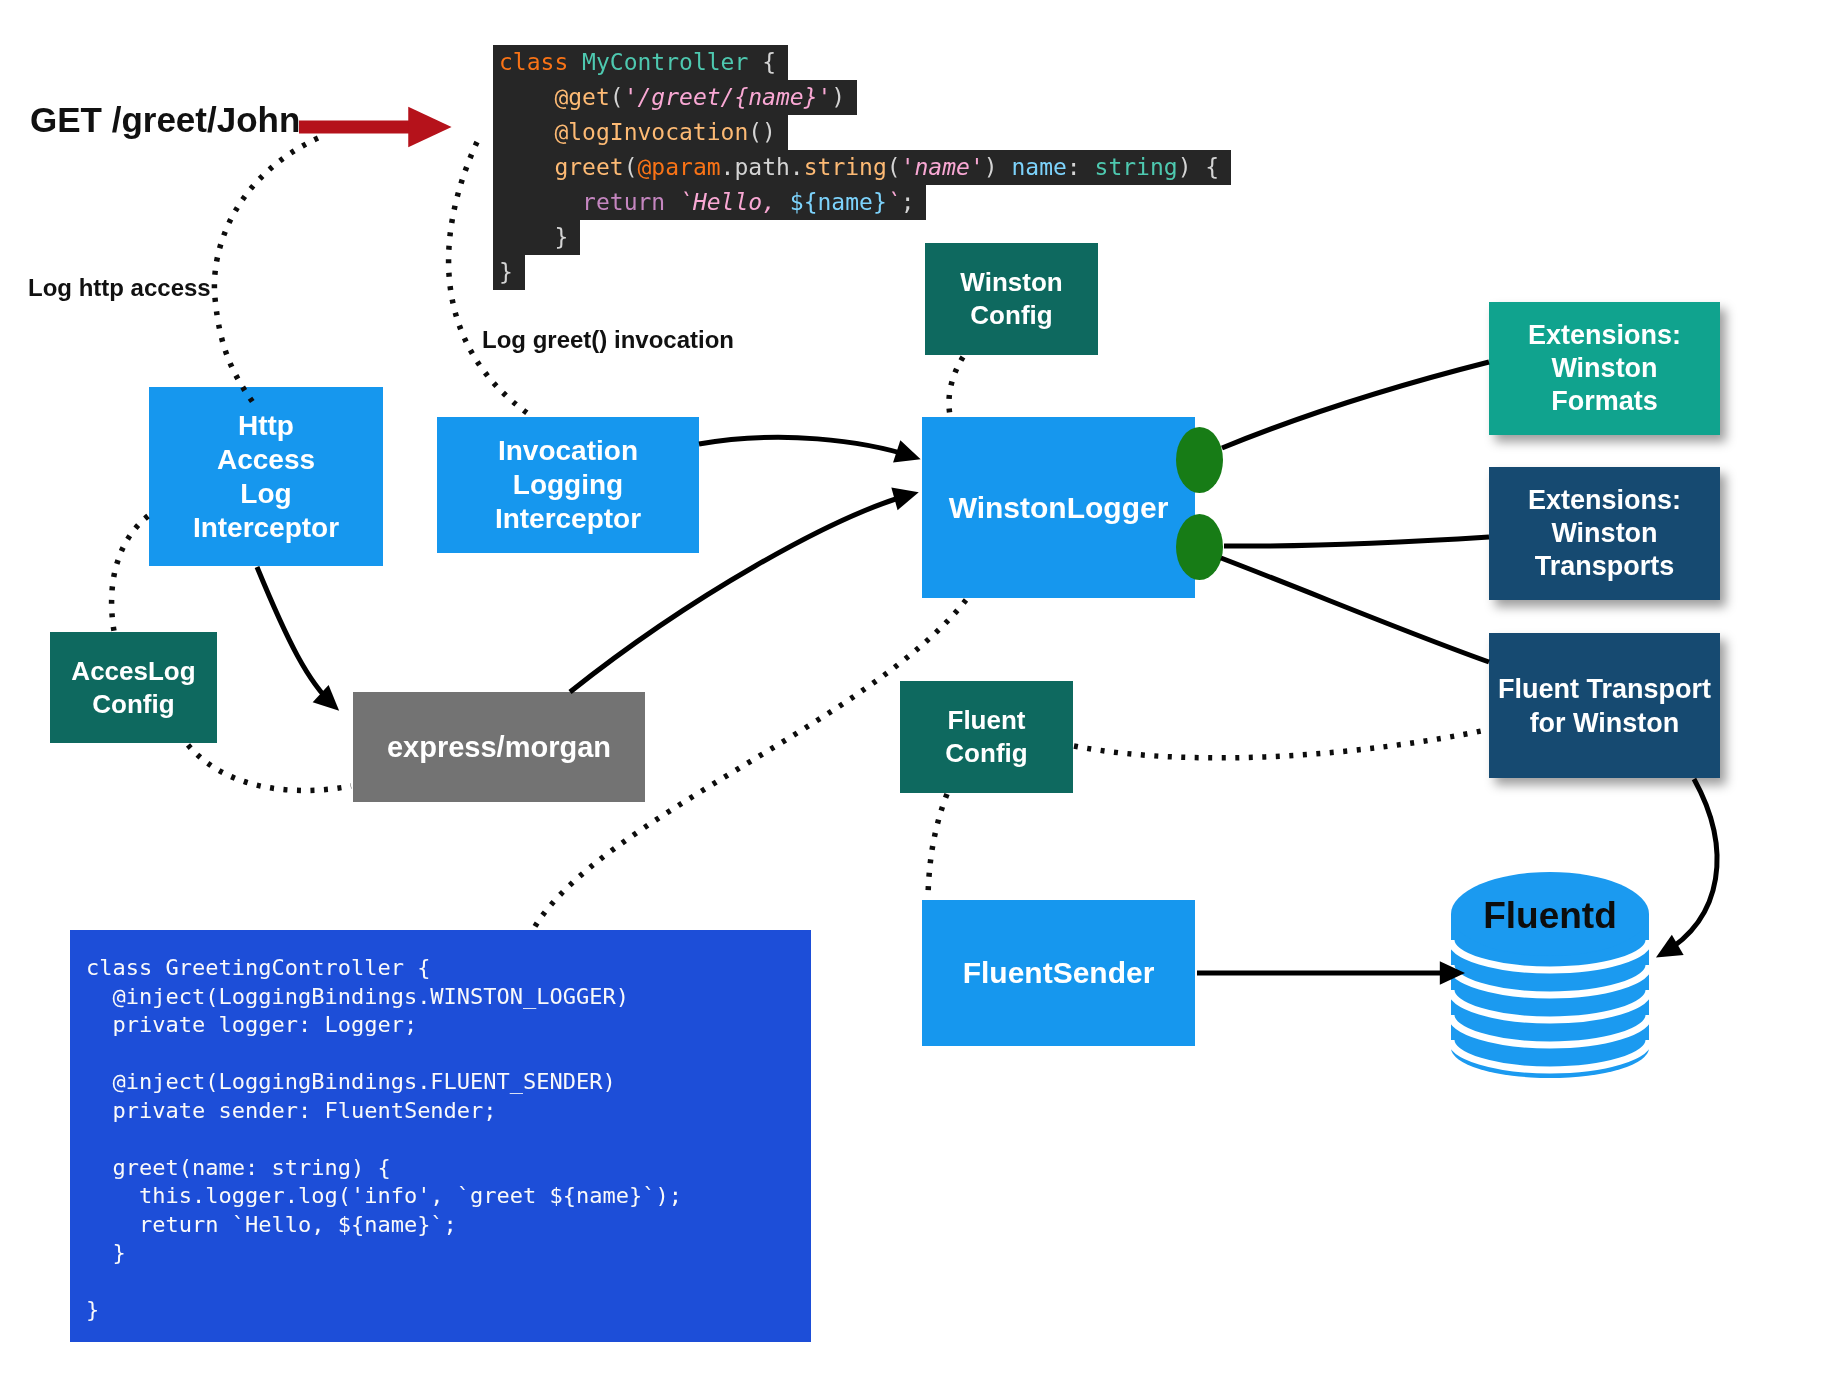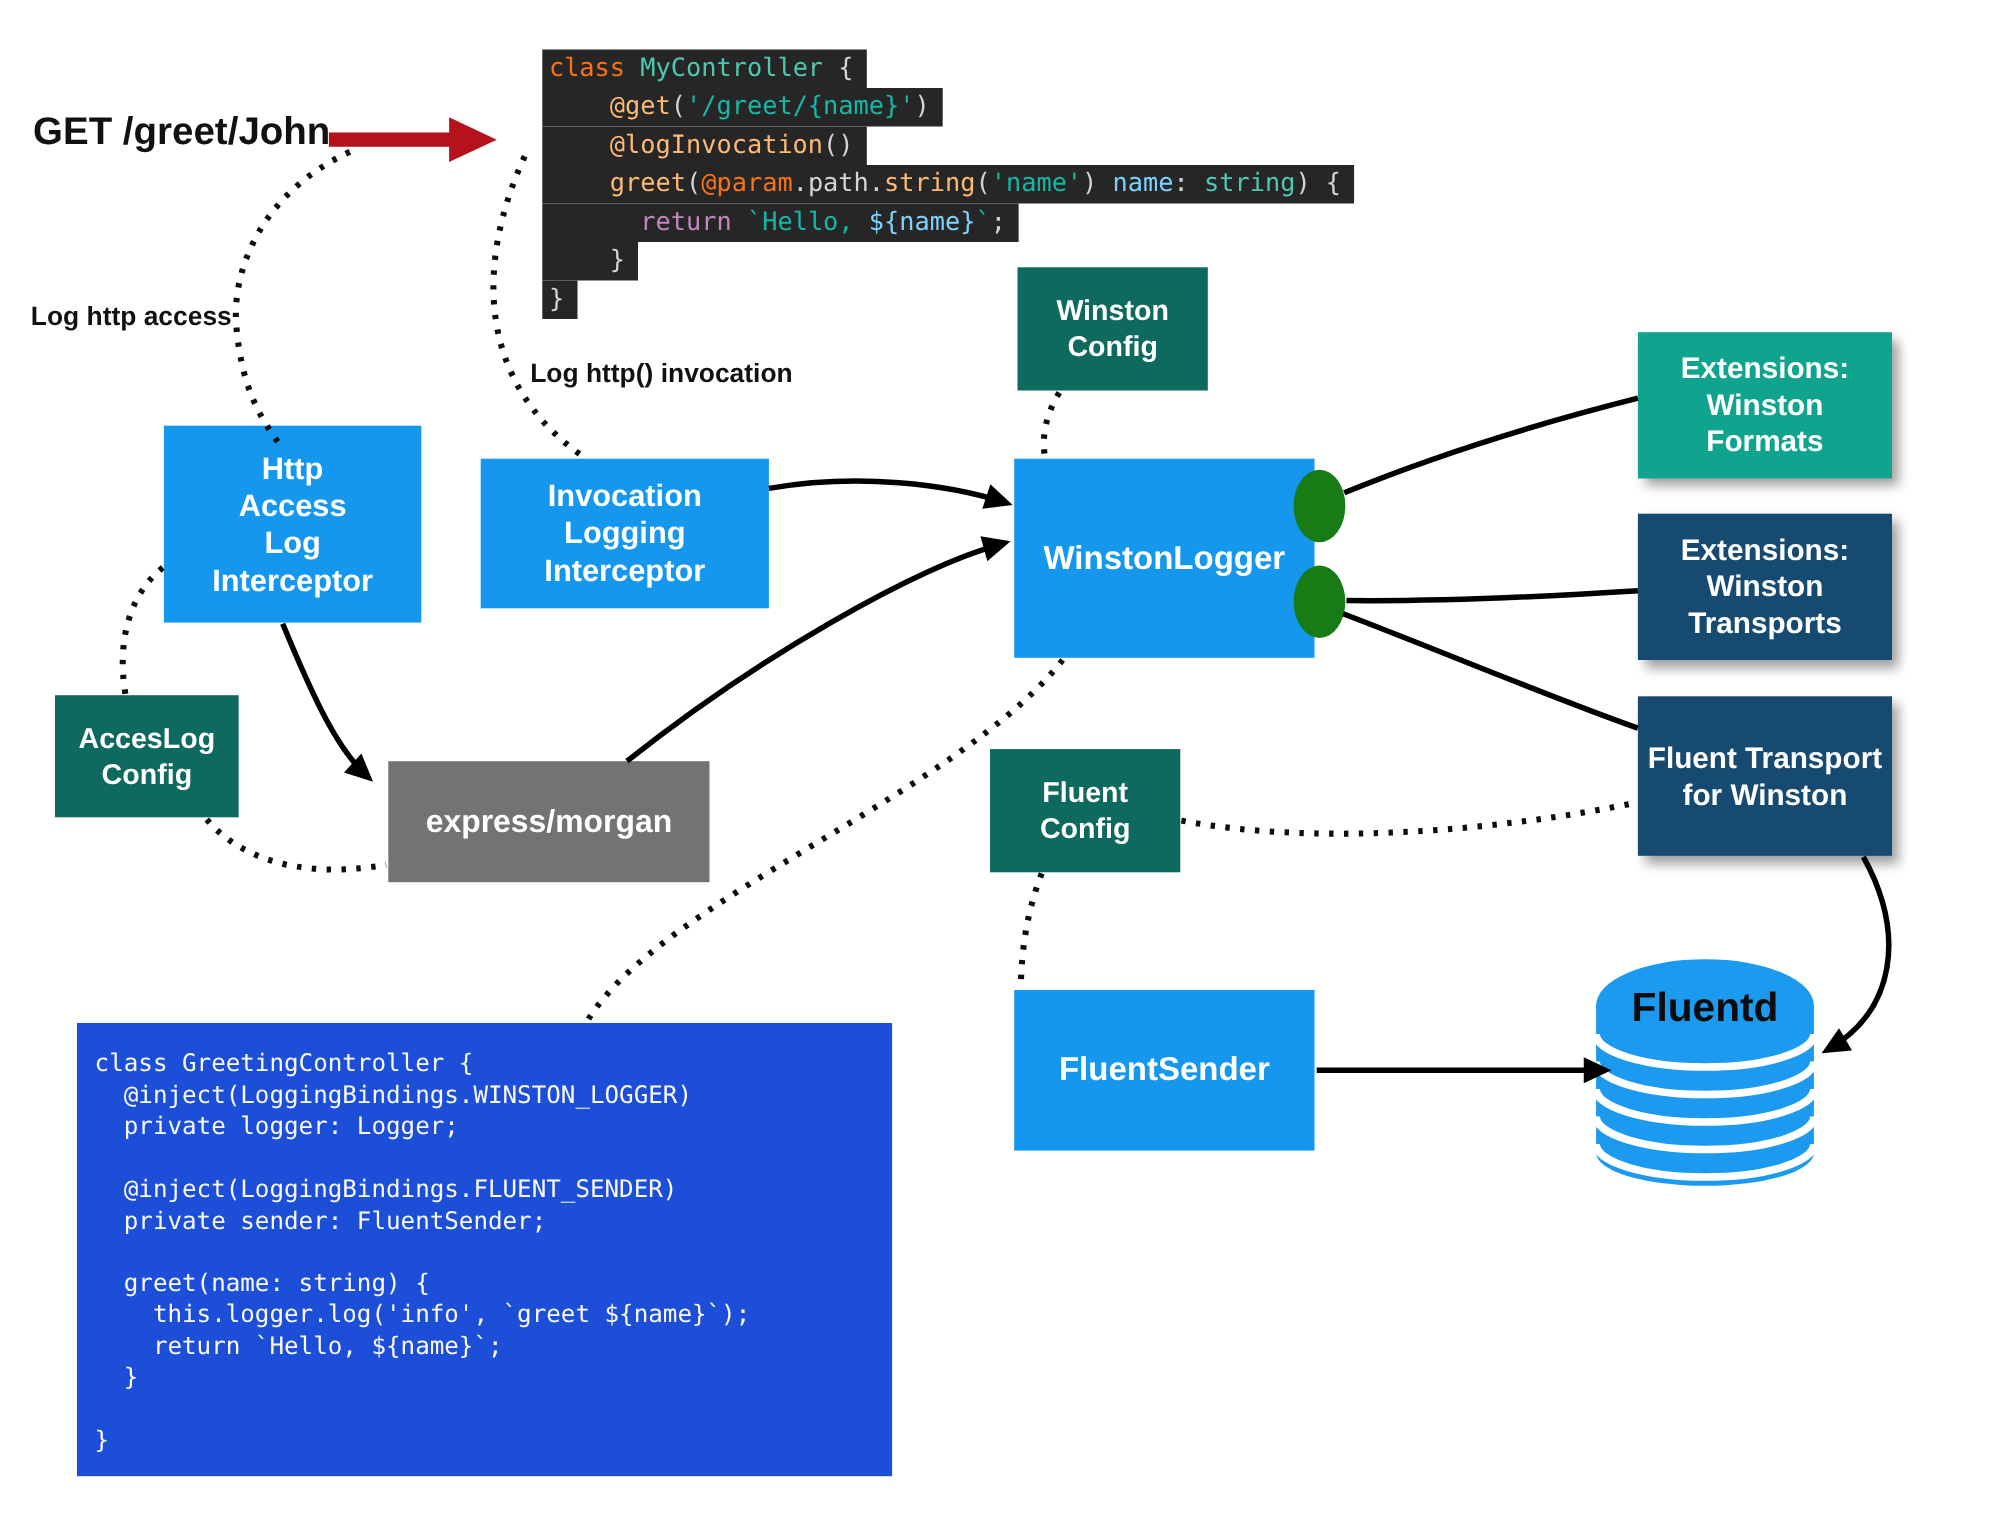--- a/index.html
+++ b/index.html
@@ -37,21 +37,21 @@
   .b-fsender{left:922px;top:900px;width:273px;height:146px;font-size:30px;}
 
   .oval{position:absolute;width:47px;height:66px;border-radius:50%;background:#177c16;}
   .oval1{left:1176px;top:427px;}
   .oval2{left:1176px;top:514px;}
 
   .code-dark{position:absolute;left:493px;top:45px;font-family:"DejaVu Sans Mono","Liberation Mono",monospace;
              font-size:23px;line-height:35px;white-space:pre;}
   .code-line{display:table;background:#262626;padding:0 12px 0 6px;}
   .tok-kw{color:#f97316;} .tok-type{color:#4ec9b0;margin-top:44px;} .tok-fn{color:#fdba74;}
-  .tok-str{color:#14b8a6;} .tok-param{color:#7dd3fc;} .tok-ret{color:#c586c0;} .tok-pl{color:#d4d4d4;}
+  .tok-str{color:#f9a8d4;font-style:italic;} .tok-param{color:#7dd3fc;} .tok-ret{color:#c586c0;} .tok-pl{color:#d4d4d4;}
 
   .code-gray{position:absolute;left:70px;top:930px;width:741px;height:412px;box-sizing:border-box;
              background:#1d4ed8;color:#fafafa;margin:0;padding:24px 16px;
              font-family:"DejaVu Sans Mono","Liberation Mono",monospace;font-size:22px;line-height:28.5px;
              white-space:pre;overflow:hidden;}
 
   .fluentd-svg{position:absolute;left:1446px;top:866px;}
   .fluentd-label{font-family:"Liberation Sans",sans-serif;font-weight:700;font-size:37px;fill:#0d0d0d;}
 </style>
 </head>
@@ -102,21 +102,21 @@
     </div>
   <div class="node blue b-fsender">
       <div>FluentSender</div>
     </div>
 
   <div class="oval oval1"></div>
   <div class="oval oval2"></div>
 
   <div class="black-label lbl-request">GET /greet/John</div>
   <div class="black-label lbl-http">Log http access</div>
-  <div class="black-label lbl-greet">Log http() invocation</div>
+  <div class="black-label lbl-greet">Log greet() invocation</div>
 
   <div class="code-dark"><div class="code-line"><span class="tok-kw">class</span><span class="tok-pl"> </span><span class="tok-type">MyController</span><span class="tok-pl"> {</span></div><div class="code-line"><span class="tok-pl">    </span><span class="tok-fn">@get</span><span class="tok-pl">(</span><span class="tok-str">'/greet/{name}'</span><span class="tok-pl">)</span></div><div class="code-line"><span class="tok-pl">    </span><span class="tok-fn">@logInvocation</span><span class="tok-pl">()</span></div><div class="code-line"><span class="tok-pl">    </span><span class="tok-fn">greet</span><span class="tok-pl">(</span><span class="tok-kw">@param</span><span class="tok-pl">.path.</span><span class="tok-fn">string</span><span class="tok-pl">(</span><span class="tok-str">'name'</span><span class="tok-pl">) </span><span class="tok-param">name</span><span class="tok-pl">: </span><span class="tok-type">string</span><span class="tok-pl">) {</span></div><div class="code-line"><span class="tok-pl">      </span><span class="tok-ret">return</span><span class="tok-pl"> </span><span class="tok-str">`Hello, </span><span class="tok-param">${name}</span><span class="tok-str">`</span><span class="tok-pl">;</span></div><div class="code-line"><span class="tok-pl">    }</span></div><div class="code-line"><span class="tok-pl">}</span></div></div>
 
   <pre class="code-gray">class GreetingController {
   @inject(LoggingBindings.WINSTON_LOGGER)
   private logger: Logger;
 
   @inject(LoggingBindings.FLUENT_SENDER)
   private sender: FluentSender;
 

